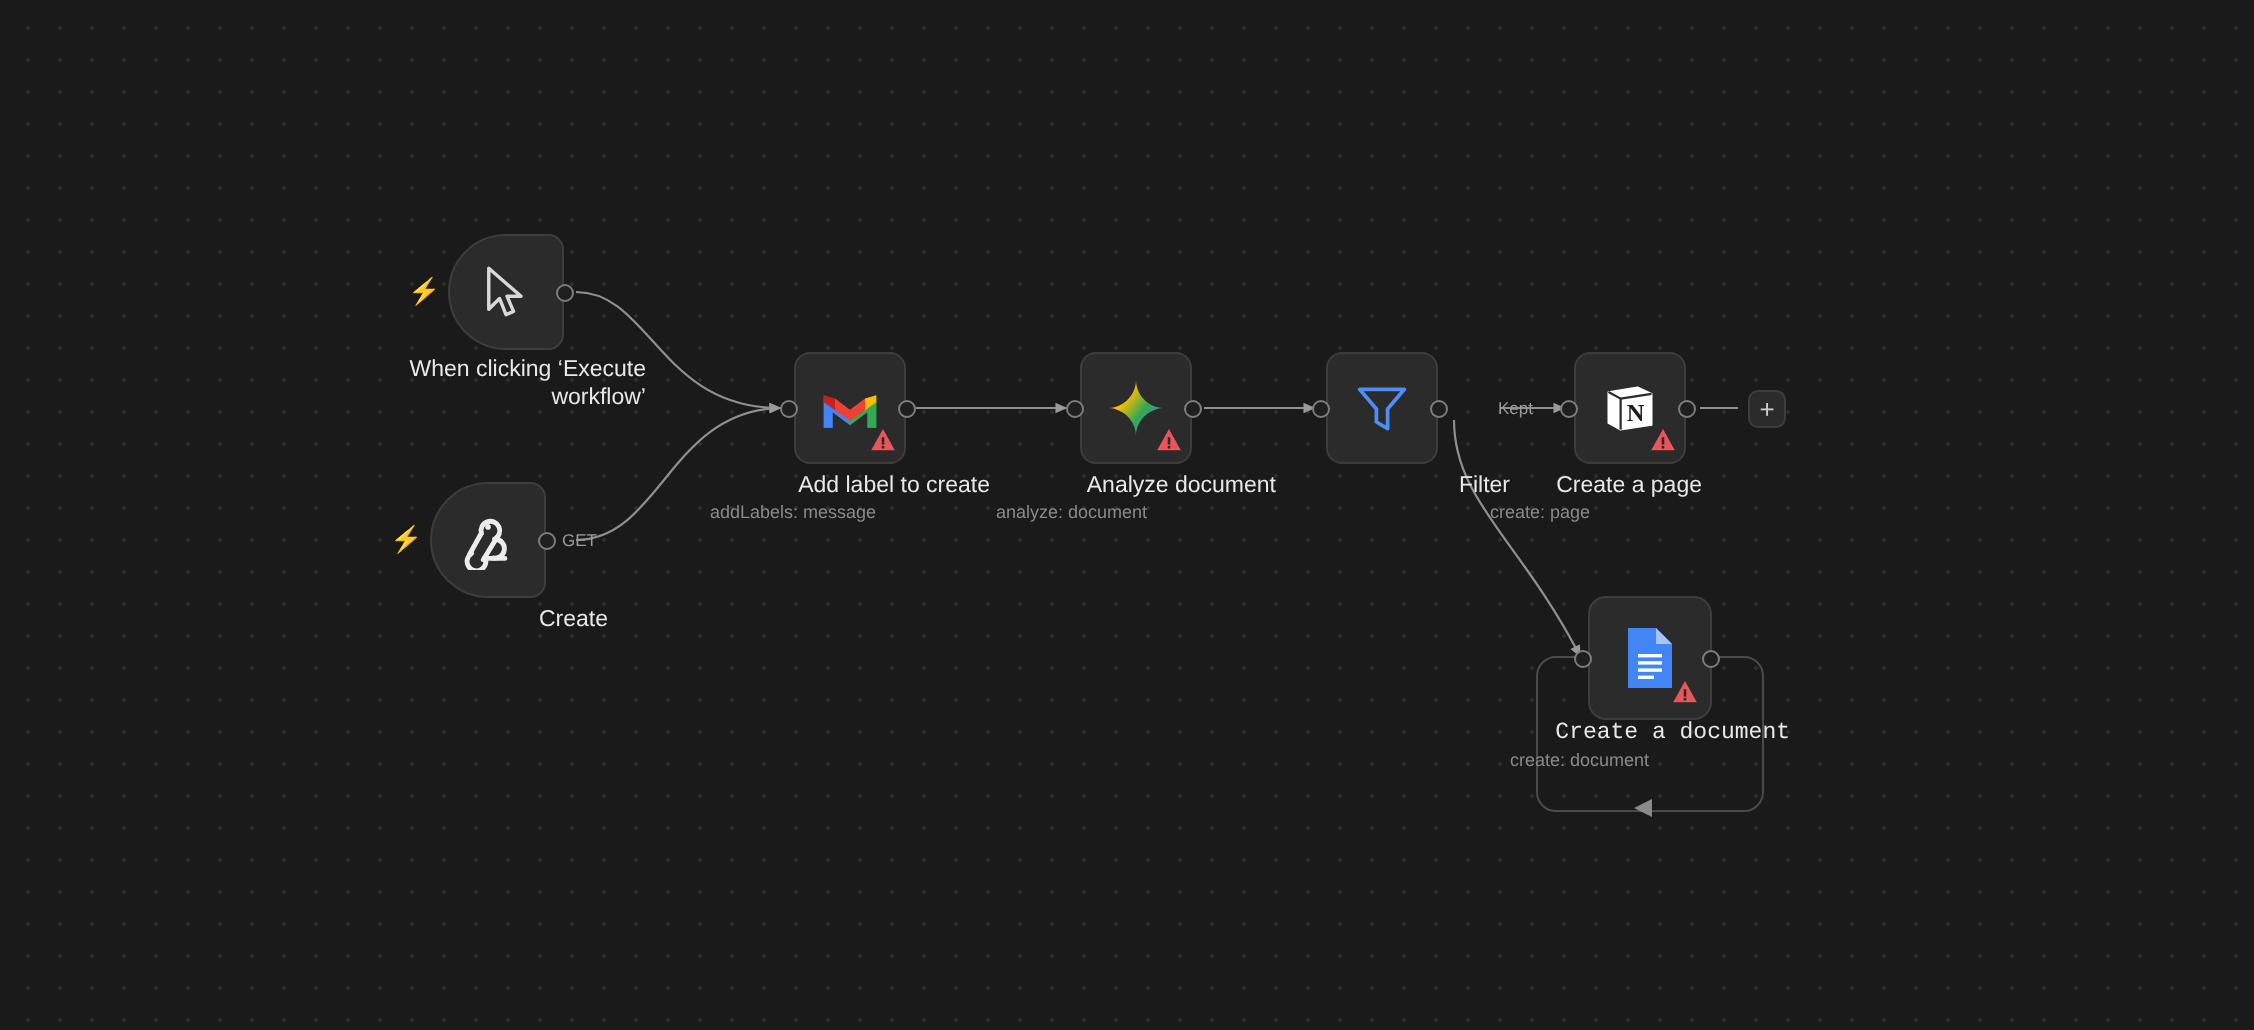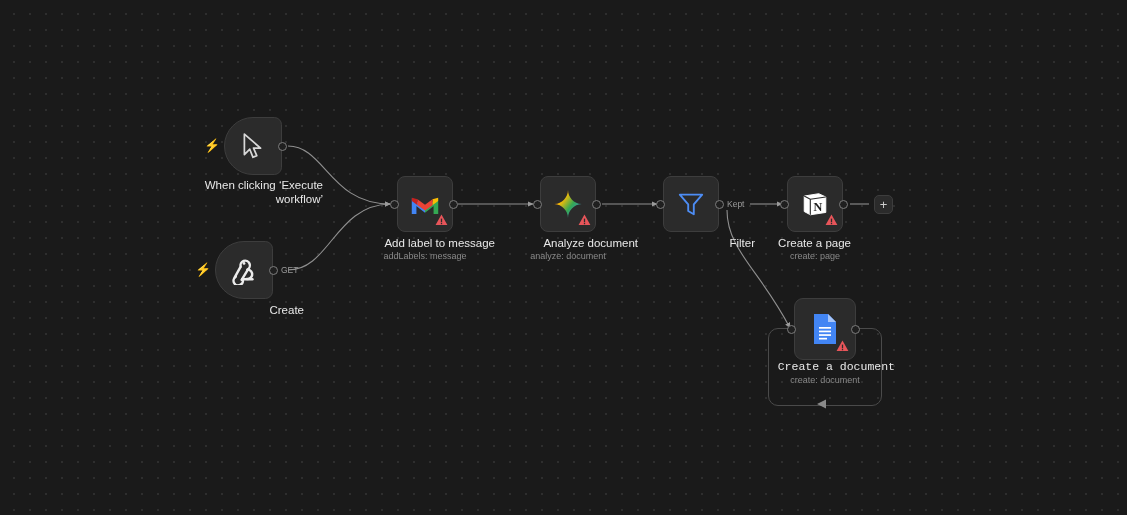--- a/index.html
+++ b/index.html
@@ -42,21 +42,21 @@
     position: absolute;
     text-align: right;
     color: #e8e8e8;
     font-size: 11.5px;
     line-height: 14px;
     white-space: nowrap;
   }
   .caption.wrap { white-space: normal; }
   .subcaption {
     position: absolute;
-    text-align: center;
+    text-align: left;
     color: #8a8a8a;
     font-size: 9px;
     line-height: 12px;
     white-space: nowrap;
   }
 
   .bolt { position: absolute; color: #f2562a; font-size: 13px; line-height: 1; }
 
   .port {
     position: absolute;
@@ -168,21 +168,21 @@
         <path d="M12,9.5 L12,19 L24,27.5 L36,19 L36,9.5 L24,18.5 Z" fill="#ea4335"></path>
       </svg>
       <svg class="warn" style="left:37px; top:37px;" viewBox="0 0 14 13">
         <path d="M7,0.6 L13.4,12 L0.6,12 Z" fill="#e8555a"></path>
         <rect x="6.3" y="5" width="1.4" height="4" fill="#2b2b2b"></rect>
         <rect x="6.3" y="9.7" width="1.4" height="1.4" fill="#2b2b2b"></rect>
       </svg>
     </div>
     <div class="port" style="left:390px; top:200px;"></div>
     <div class="port" style="left:449px; top:200px;"></div>
-    <div class="caption" style="left:355px; top:236px; width:140px;">Add label to message</div>
+    <div class="caption" style="left:355px; top:236px; width:140px;">Add label to create</div>
     <div class="subcaption" style="left:355px; top:250px; width:140px;">addLabels: message</div>
   </div>
 
   <div class="node">
     <div class="box" style="left:540px; top:176px;">
       <svg width="30" height="30" viewBox="0 0 32 32">
         <defs>
           <linearGradient id="gemgrad" x1="0%" y1="10%" x2="100%" y2="90%">
             <stop offset="0%" stop-color="#ea4335"></stop>
             <stop offset="30%" stop-color="#fbbc04"></stop>
@@ -205,21 +205,21 @@
   </div>
 
   <div class="node">
     <div class="box" style="left:663px; top:176px;">
       <svg width="28" height="28" viewBox="0 0 30 30">
         <path d="M3,5 L27,5 L18,15.5 L18,26 L12,22.5 L12,15.5 Z" fill="none" stroke="#4d8df5" stroke-width="2" stroke-linejoin="round"></path>
       </svg>
     </div>
     <div class="port" style="left:656px; top:200px;"></div>
     <div class="port" style="left:715px; top:200px;"></div>
-    <div class="edge-label" style="left:727px; top:199px;">Kept</div>
+    <div class="edge-label" style="left:749px; top:199px;">Kept</div>
     <div class="caption" style="left:635px; top:236px; width:120px;">Filter</div>
   </div>
 
   <div class="node">
     <div class="box" style="left:787px; top:176px;">
       <svg width="30" height="30" viewBox="0 0 32 32">
         <path d="M4.5,7.5 L20,5 L27.5,8.5 L27.5,25 L11,27.5 L4.5,24 Z" fill="#ffffff" stroke="#ffffff" stroke-width="1" stroke-linejoin="round"></path>
         <path d="M4.5,7.5 L11,11 L27.5,8.5" fill="none" stroke="#2b2b2b" stroke-width="1.2" stroke-linejoin="round"></path>
         <path d="M11,11 L11,27.5" fill="none" stroke="#2b2b2b" stroke-width="1.2"></path>
         <text x="19" y="23" font-family="Liberation Serif, serif" font-size="13" font-weight="bold" fill="#1d1d1d" text-anchor="middle">N</text>

